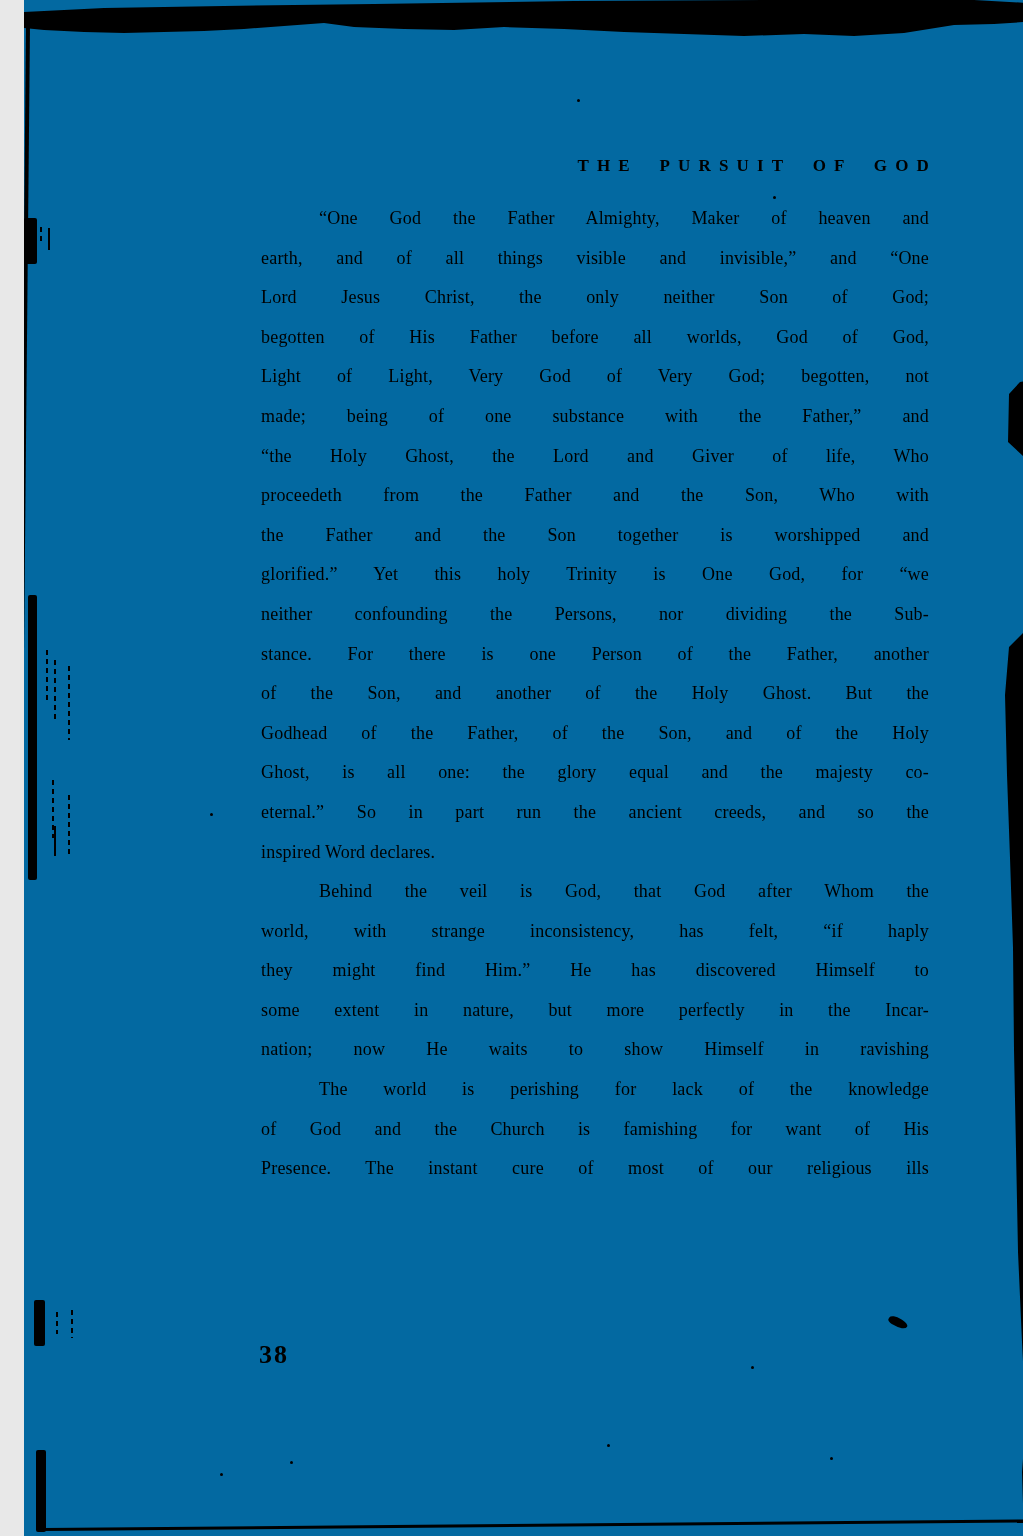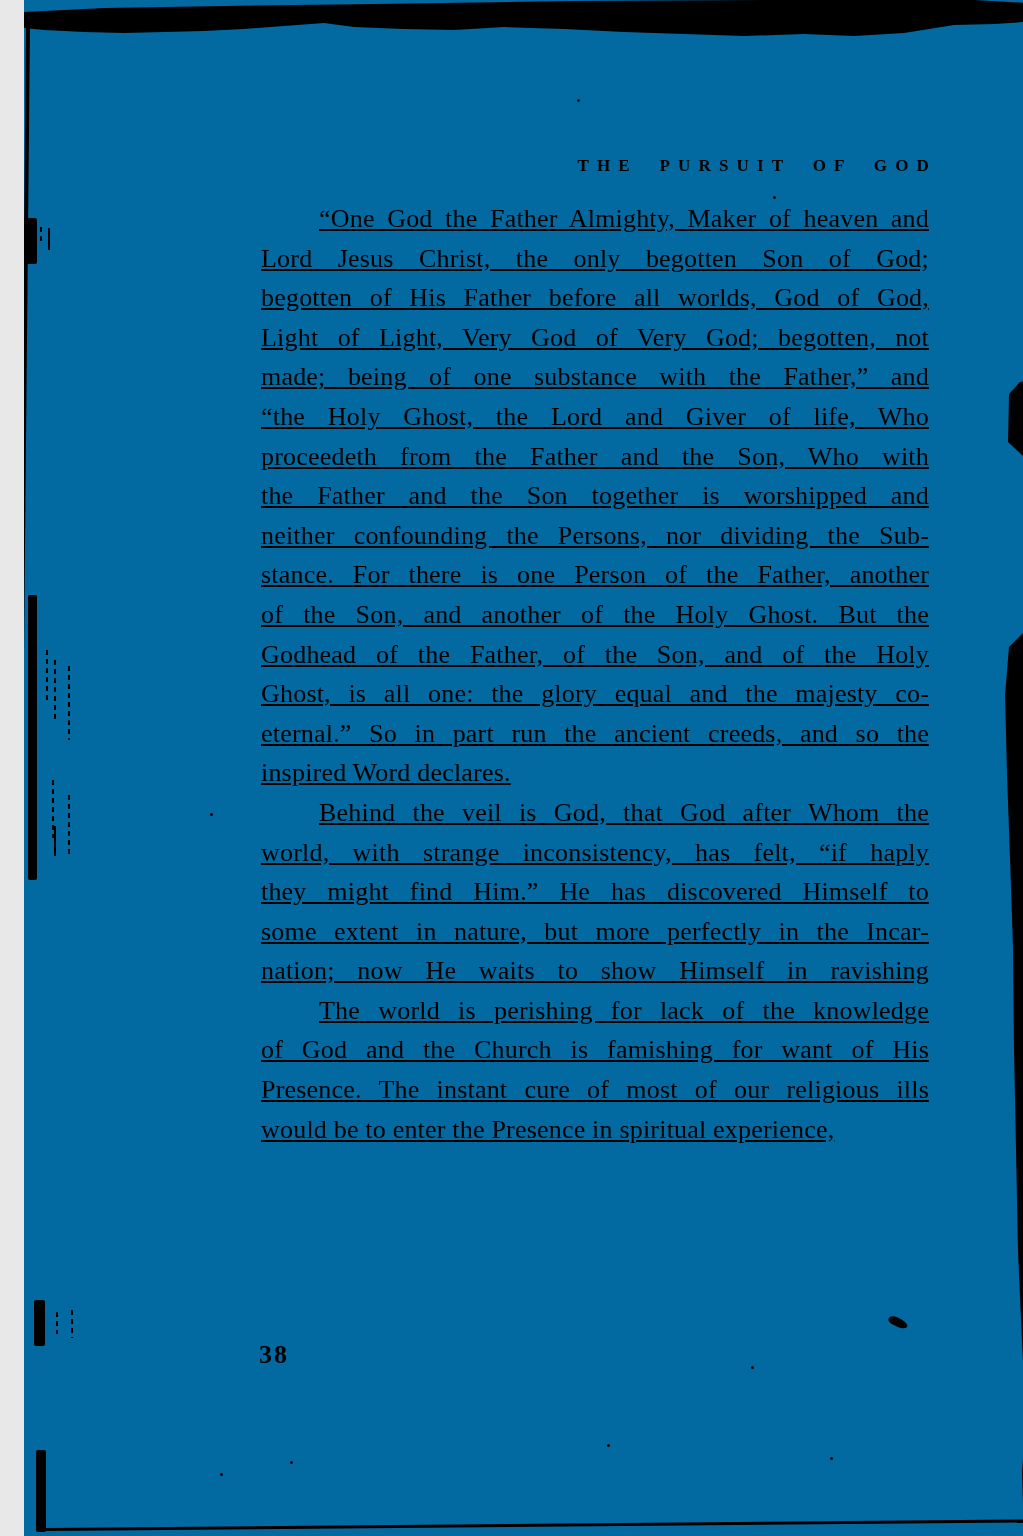--- a/index.html
+++ b/index.html
@@ -69,29 +69,28 @@
   .running-header {
     position: absolute; top: 156px; right: 110px;
     font-size: 17px; font-weight: bold;
     letter-spacing: 0.48em; word-spacing: 0.55em;
     white-space: nowrap;
   }
   .body-text {
     position: absolute; left: 237px; top: 199px; width: 668px;
   }
   .line {
-    font-size: 26px;
+    font-size: 18px;
     line-height: 39.6px;
     height: 39.6px;
     letter-spacing: 0.2px;
     text-align: justify;
     text-align-last: justify;
     overflow: hidden;
     white-space: nowrap;
-    text-decoration: underline;
   }
   .line.last { text-align-last: left; }
   .line.indent { text-indent: 58px; }
   .page-number {
     position: absolute; left: 235px; top: 1340px;
     font-size: 26px; font-weight: bold; letter-spacing: 2px;
   }
 </style>
 </head>
 <body>
@@ -125,39 +124,40 @@
   <div class="speck" style="left:186px; top:813px;"></div>
   <div class="speck" style="left:727px; top:1366px;"></div>
   <div class="speck" style="left:196px; top:1473px;"></div>
   <div class="speck" style="left:266px; top:1461px;"></div>
   <div class="speck" style="left:583px; top:1444px;"></div>
   <div class="speck" style="left:806px; top:1457px;"></div>
 
   <div class="running-header">THE PURSUIT OF GOD</div>
   <div class="body-text">
       <div class="line indent">“One God the Father Almighty, Maker of heaven and</div>
-      <div class="line">Lord Jesus Christ, the only begotten Son of God;</div>
+      <div class="line">earth, and of all things visible and invisible,” and “One</div>
+      <div class="line">Lord Jesus Christ, the only neither Son of God;</div>
       <div class="line">begotten of His Father before all worlds, God of God,</div>
       <div class="line">Light of Light, Very God of Very God; begotten, not</div>
       <div class="line">made; being of one substance with the Father,” and</div>
       <div class="line">“the Holy Ghost, the Lord and Giver of life, Who</div>
       <div class="line">proceedeth from the Father and the Son, Who with</div>
       <div class="line">the Father and the Son together is worshipped and</div>
+      <div class="line">glorified.” Yet this holy Trinity is One God, for “we</div>
       <div class="line">neither confounding the Persons, nor dividing the Sub-</div>
       <div class="line">stance. For there is one Person of the Father, another</div>
       <div class="line">of the Son, and another of the Holy Ghost. But the</div>
       <div class="line">Godhead of the Father, of the Son, and of the Holy</div>
       <div class="line">Ghost, is all one: the glory equal and the majesty co-</div>
       <div class="line">eternal.” So in part run the ancient creeds, and so the</div>
       <div class="line last">inspired Word declares.</div>
       <div class="line indent">Behind the veil is God, that God after Whom the</div>
       <div class="line">world, with strange inconsistency, has felt, “if haply</div>
       <div class="line">they might find Him.” He has discovered Himself to</div>
       <div class="line">some extent in nature, but more perfectly in the Incar-</div>
       <div class="line">nation; now He waits to show Himself in ravishing</div>
       <div class="line indent">The world is perishing for lack of the knowledge</div>
       <div class="line">of God and the Church is famishing for want of His</div>
       <div class="line">Presence. The instant cure of most of our religious ills</div>
-      <div class="line last">would be to enter the Presence in spiritual experience,</div>
     </div>
   <div class="page-number">38</div>
 
 </div>
 
 </body></html>

